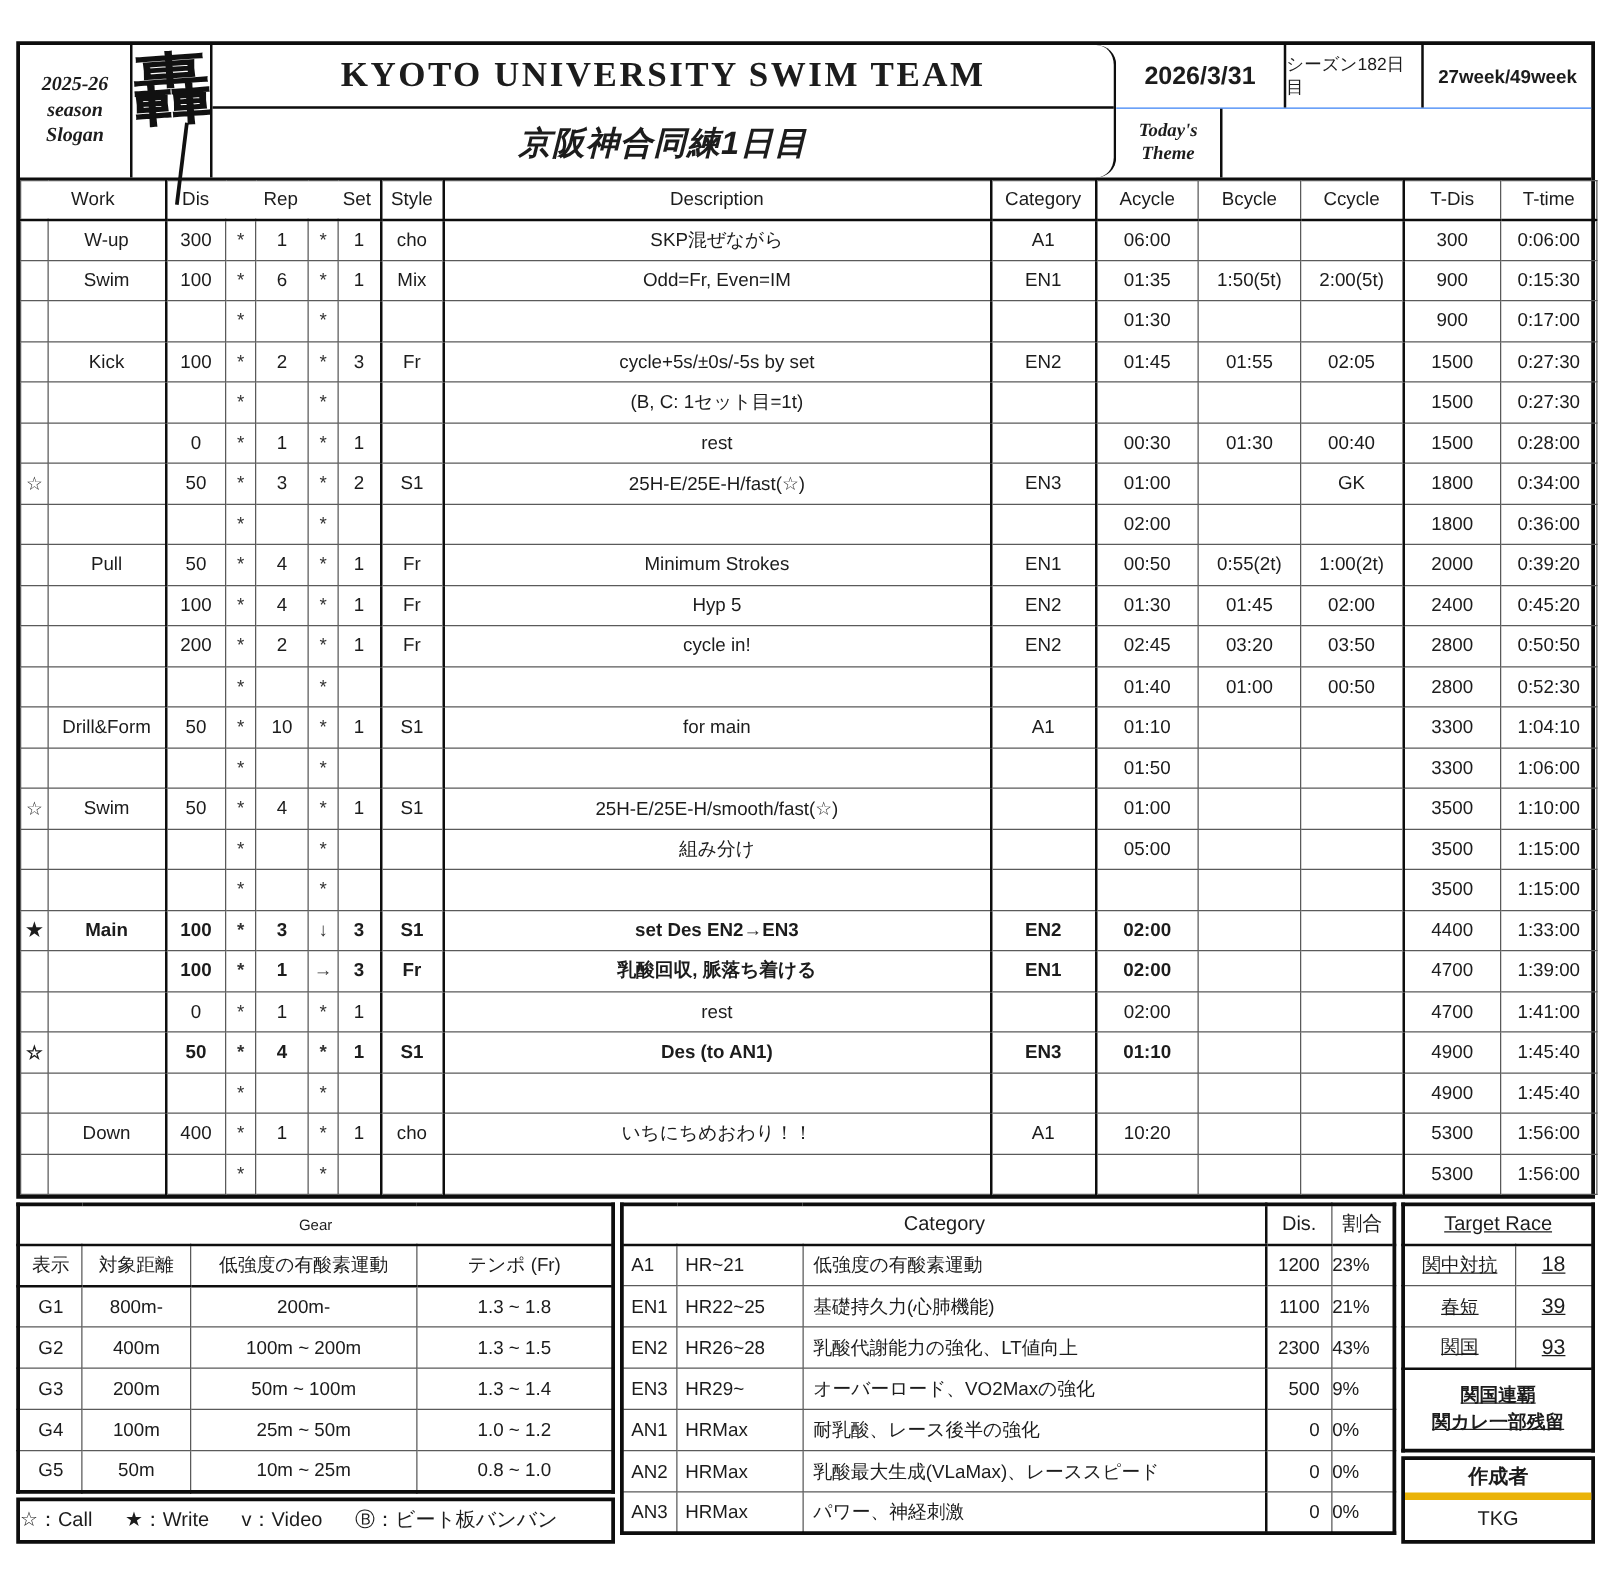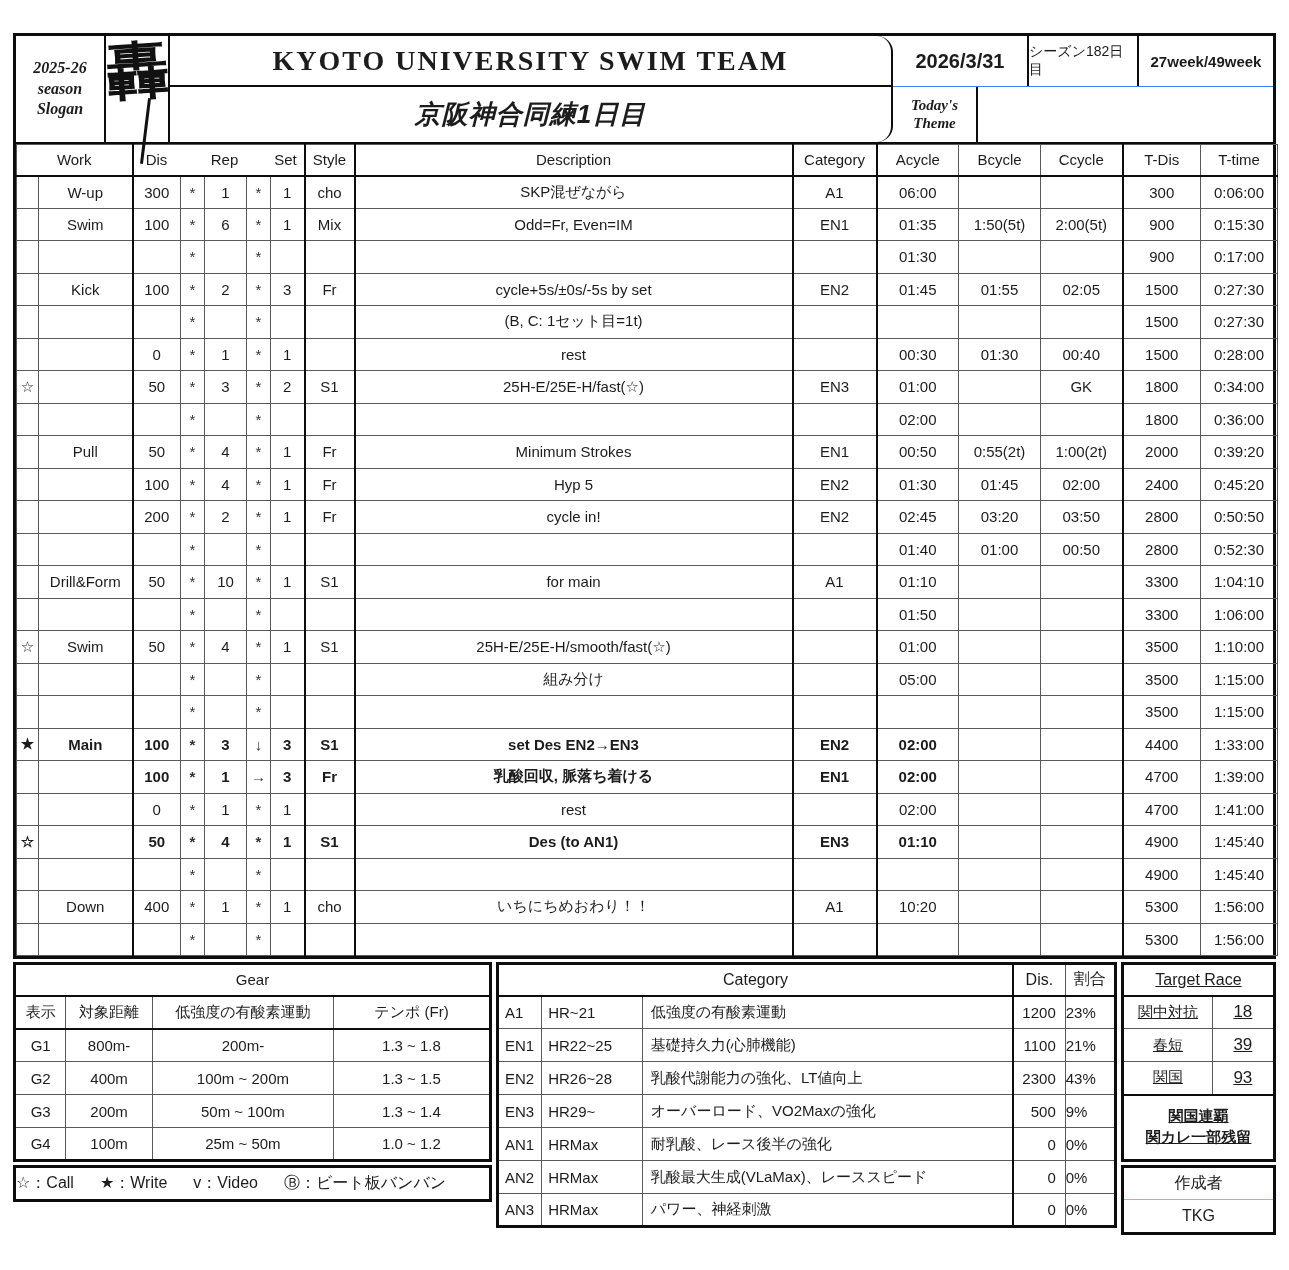--- a/index.html
+++ b/index.html
@@ -71,21 +71,21 @@
   .c-ast1, .c-ast2 { color: #333; }
   tr.bold td { font-weight: 700; }
   tr.bold td.c-tdis, tr.bold td.c-ttime { font-weight: 400; }
 
   
   .bottom { display: flex; margin-top: 3px; gap: 4px; align-items: flex-start; }
 
   .gear-wrap { width: 479px; }
   .gear-table { border: 3px solid #0d0d0d; }
   .gear-table td { border: 1px solid #5a5a5a; text-align: center; font-size: 15px; height: 33px; }
-  .gear-table .ttl { height: 32px; font-size: 15px; border-bottom: 2px solid #0d0d0d; }
+  .gear-table .ttl { height: 32px; font-size: 12px; border-bottom: 2px solid #0d0d0d; }
   .gear-table tr.ghead td { border-bottom: 2px solid #0d0d0d; }
   .legend-box {
     border: 3px solid #0d0d0d; margin-top: 3px; height: 37px;
     display: flex; align-items: center; gap: 26px; font-size: 16px;
   }
 
   .cat-wrap { width: 621px; }
   .cat-table { border: 3px solid #0d0d0d; }
   .cat-table td { border: 1px solid #5a5a5a; font-size: 15px; height: 33px; vertical-align: middle; }
   .cat-table .ttl { text-align: center; font-size: 16px; height: 32px; border-bottom: 2px solid #0d0d0d; }
@@ -101,21 +101,21 @@
   .target-table { border: 3px solid #0d0d0d; }
   .target-table td { border: 1px solid #5a5a5a; text-align: center; height: 33px; font-size: 15px; text-decoration: underline; }
   .target-table .ttl { height: 32px; font-size: 16px; border-bottom: 2px solid #0d0d0d; }
   .target-table .tg-val { font-size: 17px; }
   .slogan-cell {
     border-top: 2px solid #0d0d0d !important; height: 66px !important;
     font-family: "DejaVu Serif", serif; font-weight: bold; font-size: 19px; line-height: 1.45;
   }
   .creator-box { border: 3px solid #0d0d0d; margin-top: 3px; }
   .creator-box .cb-row { height: 32px; display: flex; align-items: center; justify-content: center; font-size: 16px; }
-  .creator-box .cb-row:first-child { border-bottom: 1px solid #eab308; }
+  .creator-box .cb-row:first-child { border-bottom: 6px solid #eab308; font-weight: bold; }
 </style>
 </head>
 <body>
 
 <div class="sheet">
 
   <div class="top-block">
 
     <div class="hdr">
       <div class="hdr-slogan">
@@ -664,20 +664,26 @@
               <td>1.3 ~ 1.4</td>
             </tr>
 
             <tr>
               <td>G4</td>
               <td>100m</td>
               <td>25m ~ 50m</td>
               <td>1.0 ~ 1.2</td>
             </tr>
 
+            <tr>
+              <td>G5</td>
+              <td>50m</td>
+              <td>10m ~ 25m</td>
+              <td>0.8 ~ 1.0</td>
+            </tr>
           </tbody>
       </table>
       <div class="legend-box">
         <span>☆：Call</span>
         <span>★：Write</span>
         <span>v：Video</span>
         <span>Ⓑ：ビート板バンバン</span>
       </div>
     </div>
 

